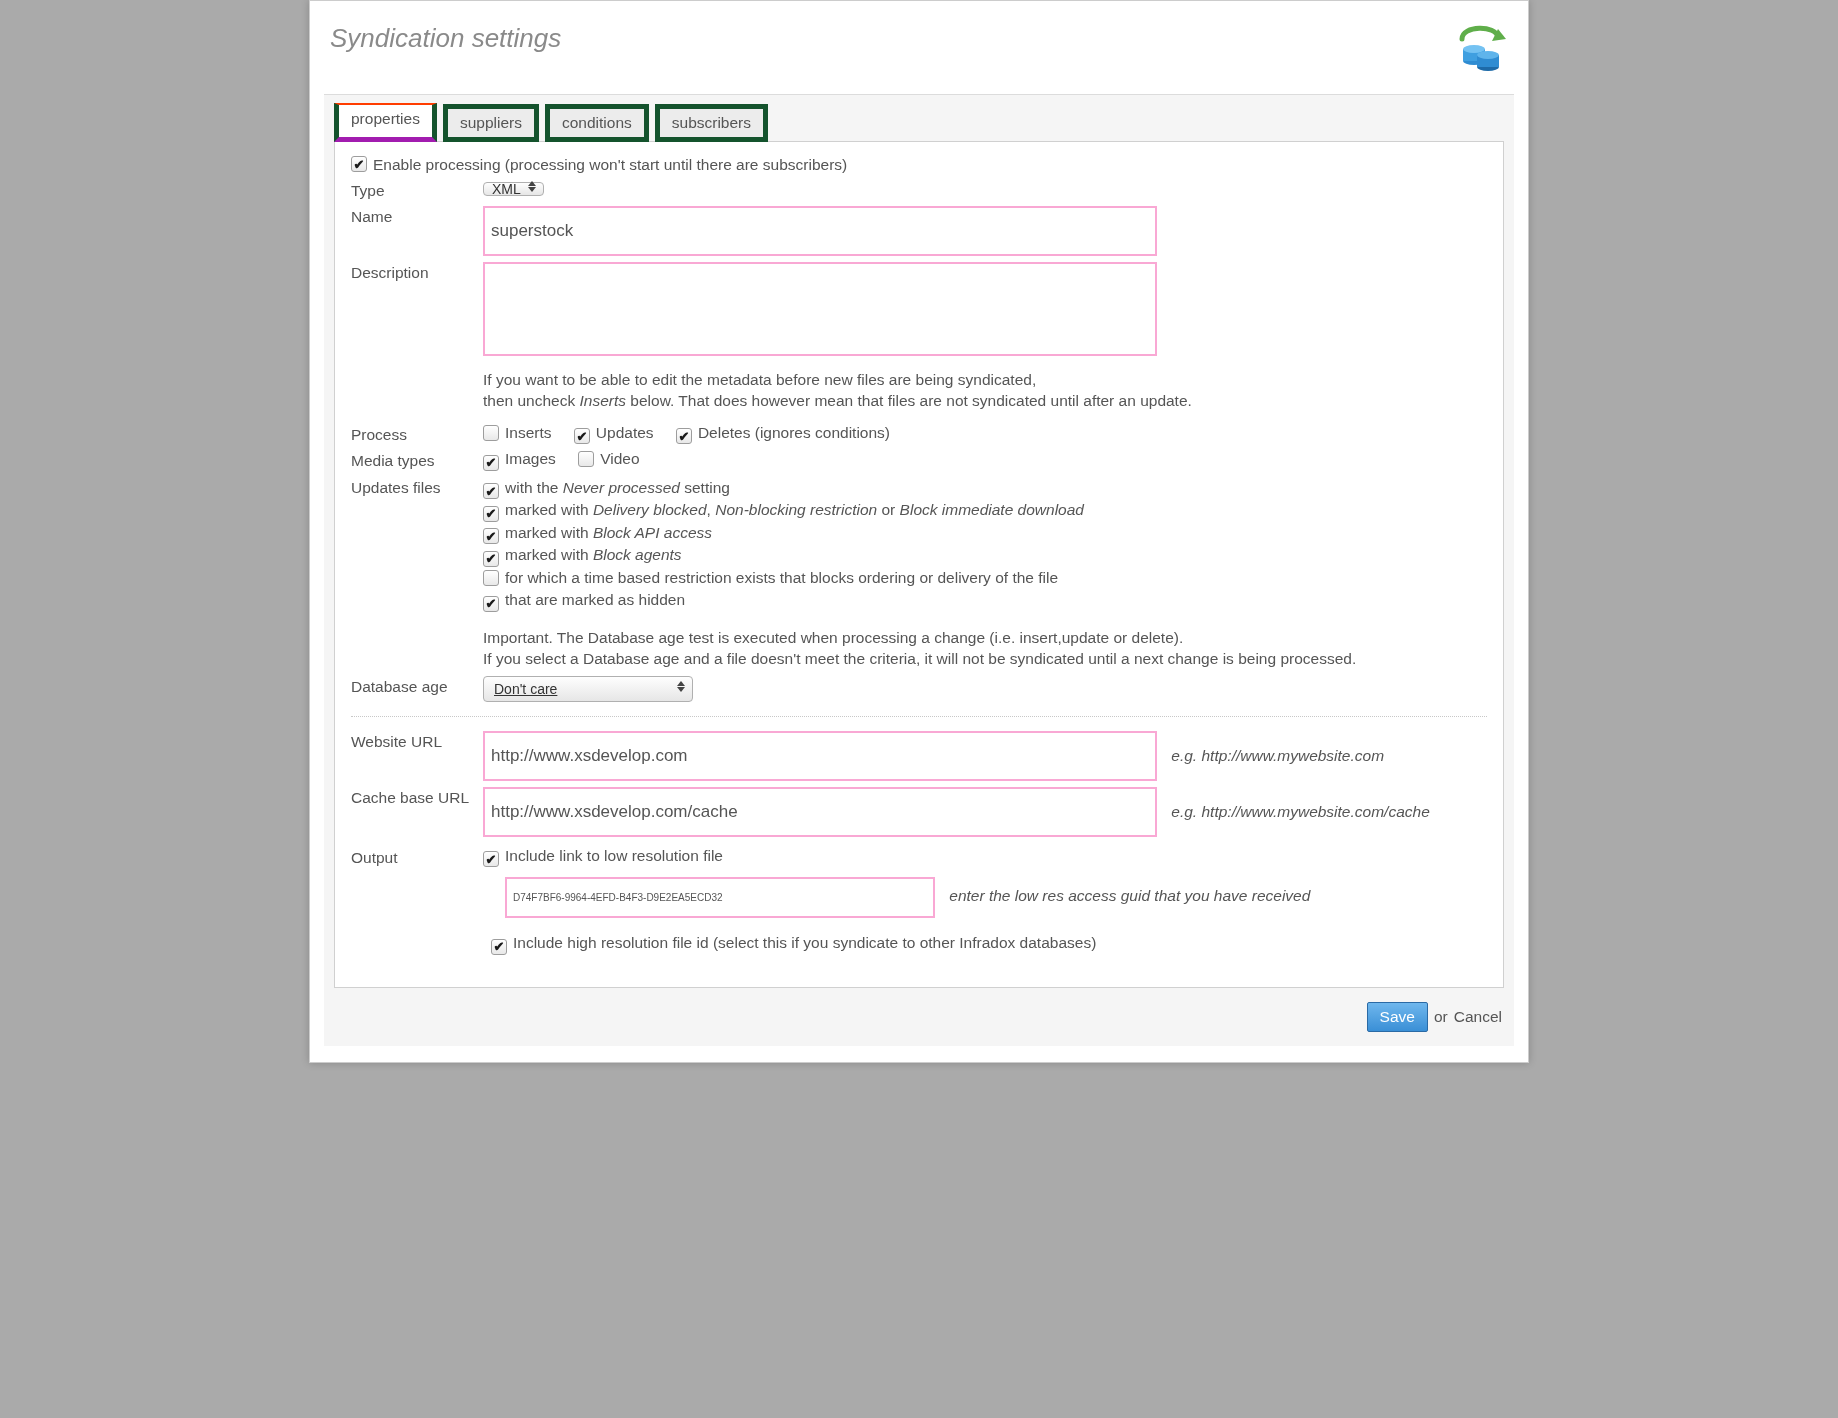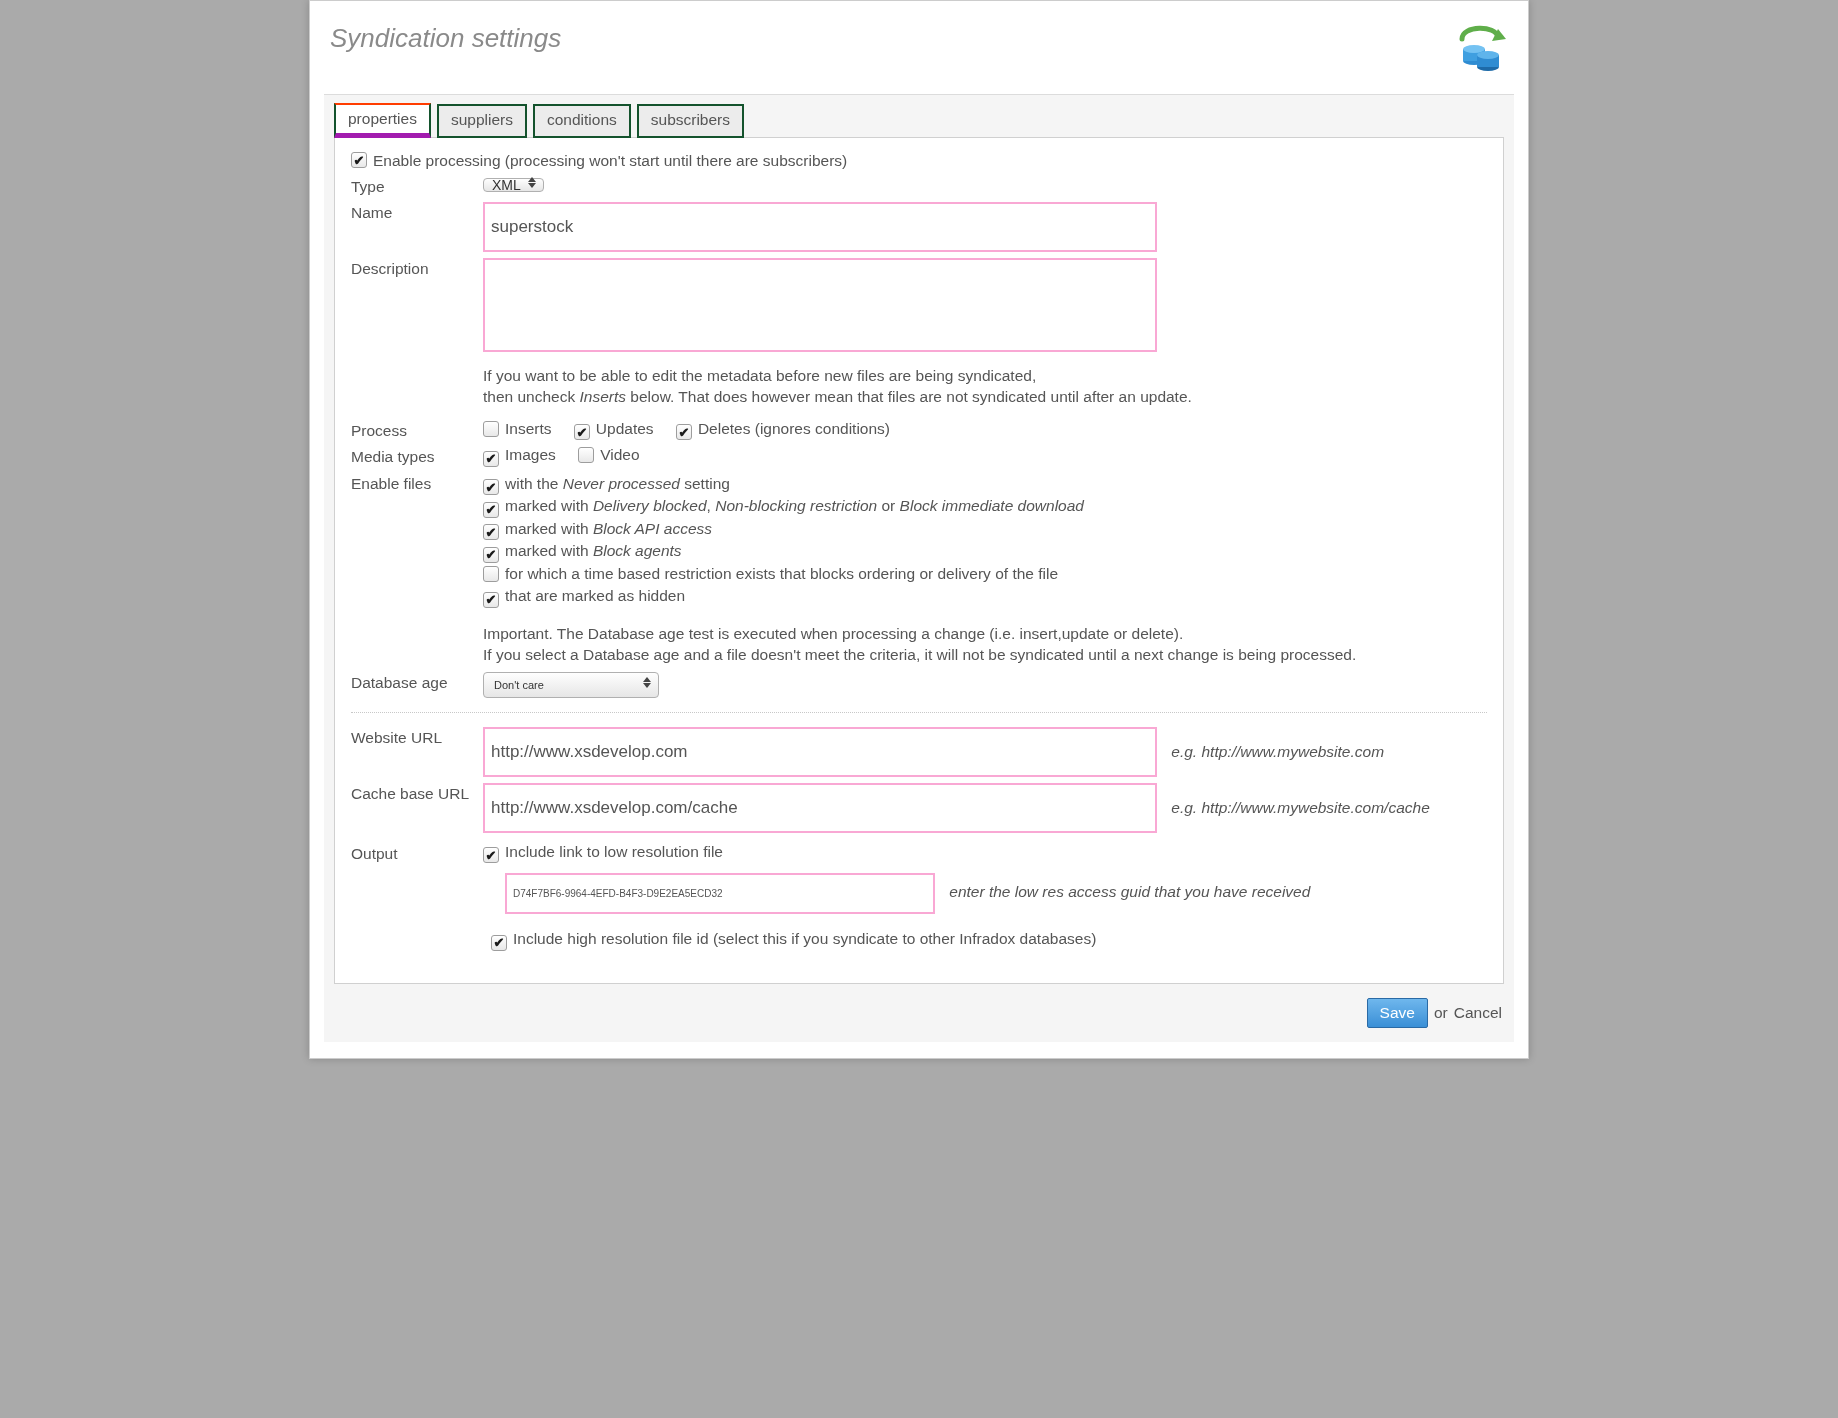--- a/index.html
+++ b/index.html
@@ -51,21 +51,21 @@
     padding: 2px 10px 14px 10px;
   }
   .tabs {
     display: flex;
     gap: 6px;
     padding-top: 6px;
     background: #f5f5f5;
   }
   .tab {
     padding: 5px 12px 5px 12px;
-    border: 2px solid #14532d;
+    border: 5px solid #14532d;
     background: #ececec;
     color: #555;
     font-size: 15.5px;
     cursor: pointer;
     position: relative;
     top: 1px;
   }
   .tab.active {
     background: #fff;
     border-bottom: 5px solid #a21caf;
@@ -136,21 +136,21 @@
   .select::before {
     content: "";
     position: absolute;
     right: 7px; top: 50%;
     width: 0; height: 0;
     border-left: 4px solid transparent;
     border-right: 4px solid transparent;
     border-bottom: 5px solid #444;
     transform: translateY(-8px);
   }
-  .select.wide { width: 176px; font-size: 11px; padding: 3px 24px 3px 10px; height: 26px; }
+  .select.wide { width: 210px; font-size: 14px; padding: 3px 24px 3px 10px; height: 26px; text-decoration: underline; }
   .text-input {
     border: 2px solid #f9a8d4;
     padding: 13px 6px;
     font-size: 17px;
     color: #555;
     width: 674px;
     background: #fff;
   }
   .text-input.small { width: 430px; font-size: 10px; }
   textarea.text-input { height: 94px; width: 674px; resize: none; font-family: inherit; }
@@ -274,21 +274,21 @@
 
         <div class="row">
           <div class="label-col">Media types</div>
           <div class="field-col">
             <span class="inline-item"><span class="cb checked"></span><span>Images</span></span>
             <span class="inline-item"><span class="cb"></span><span>Video</span></span>
           </div>
         </div>
 
         <div class="row">
-          <div class="label-col">Enable files</div>
+          <div class="label-col">Updates files</div>
           <div class="field-col">
             <div class="exclude-line"><span class="cb checked"></span><span><span>with the </span><em>Never processed</em><span> setting</span></span></div>
             <div class="exclude-line"><span class="cb checked"></span><span><span>marked with </span><em>Delivery blocked</em><span>, </span><em>Non-blocking restriction</em><span> or </span><em>Block immediate download</em></span></div>
             <div class="exclude-line"><span class="cb checked"></span><span><span>marked with </span><em>Block API access</em></span></div>
             <div class="exclude-line"><span class="cb checked"></span><span><span>marked with </span><em>Block agents</em></span></div>
             <div class="exclude-line"><span class="cb"></span><span>for which a time based restriction exists that blocks ordering or delivery of the file</span></div>
             <div class="exclude-line"><span class="cb checked"></span><span>that are marked as hidden</span></div>
           </div>
         </div>
 

